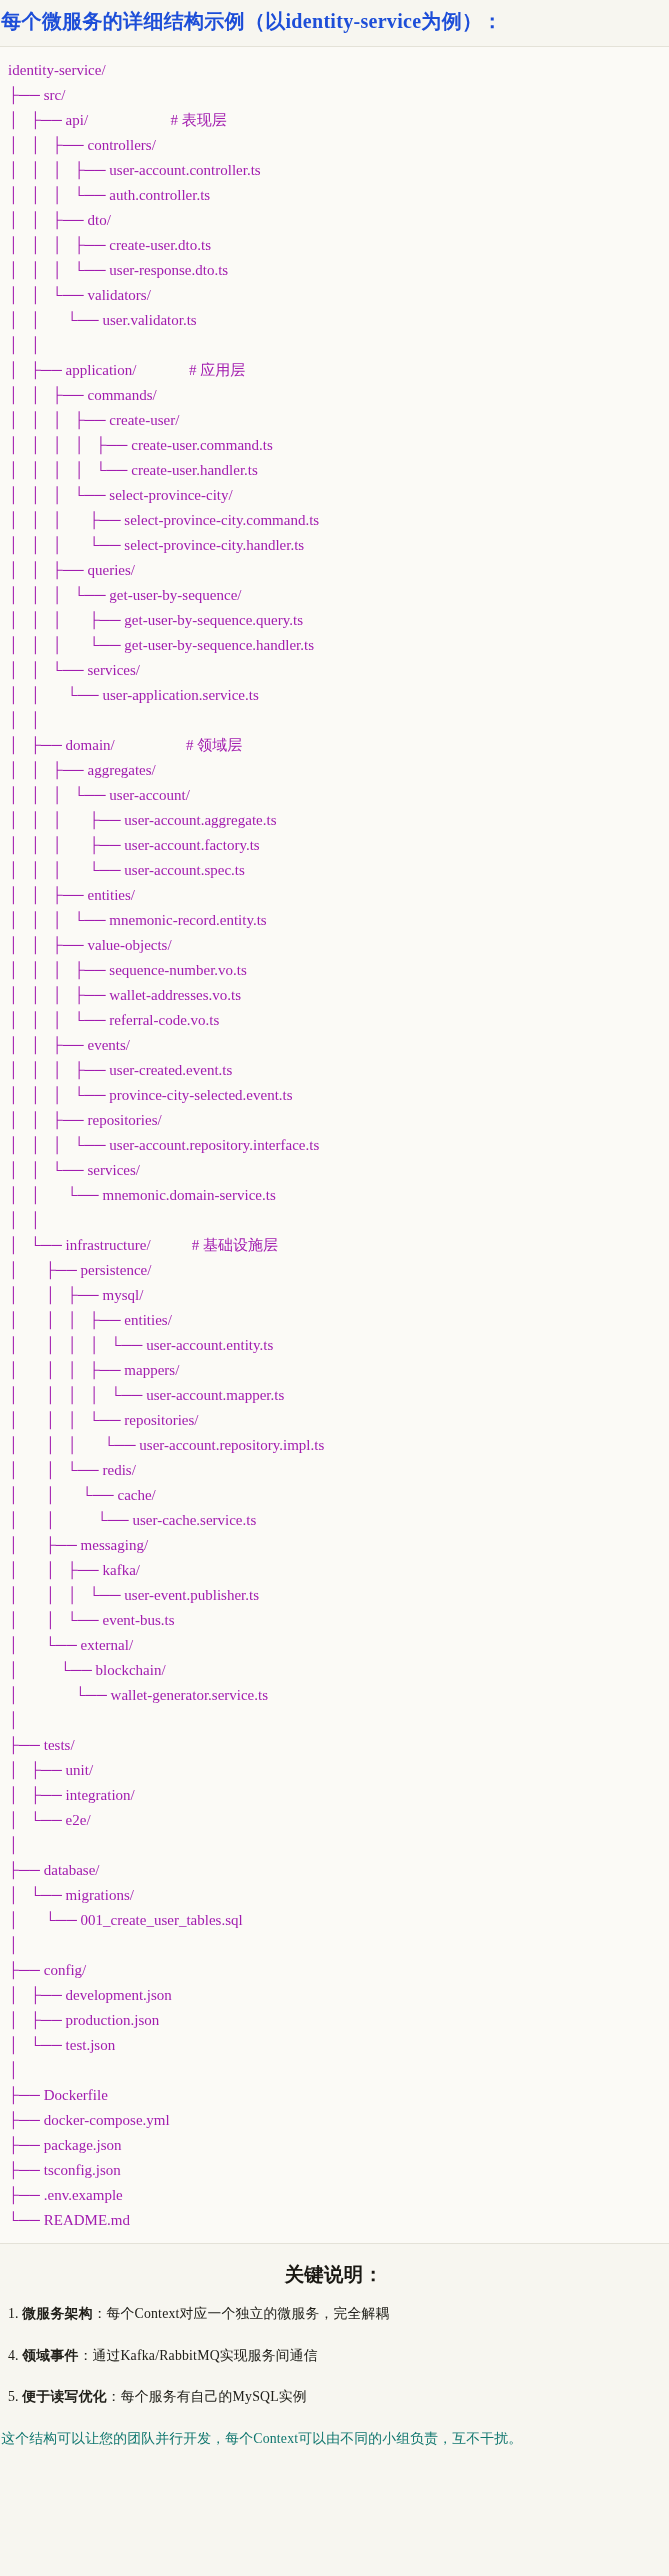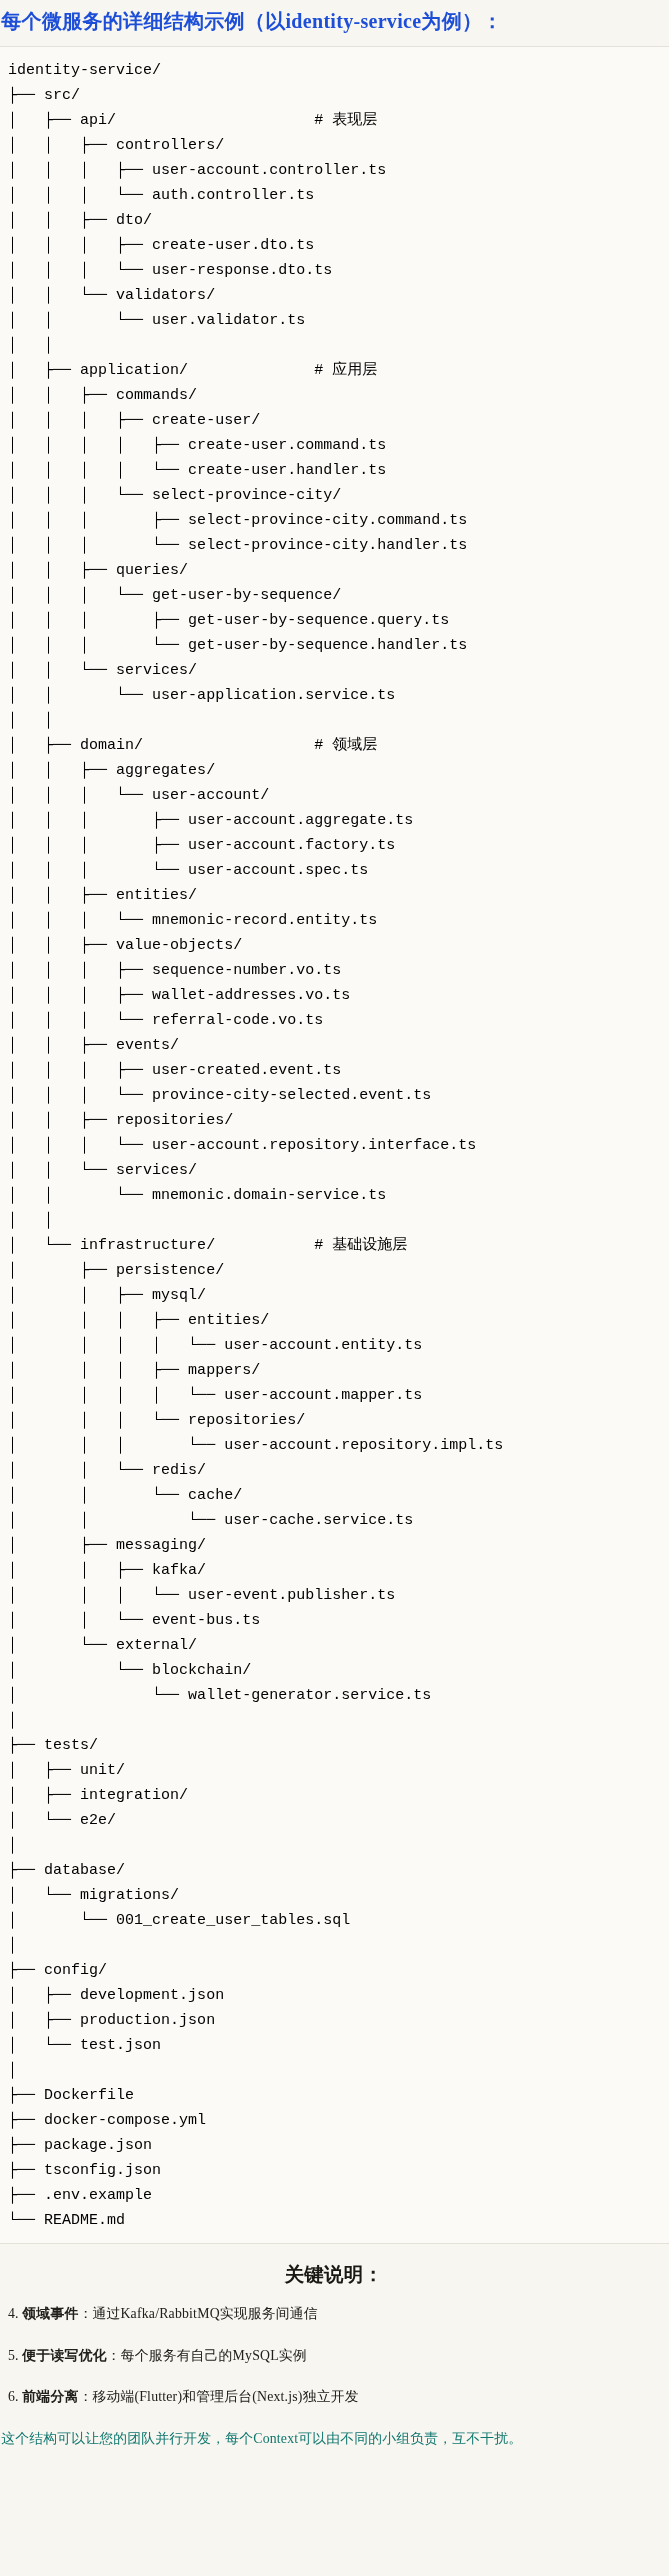--- a/index.html
+++ b/index.html
@@ -20,24 +20,24 @@
     color: #1d4ed8;
     letter-spacing: 0.3px;
   }
 
   pre.tree {
     margin: 12px 0 0 0;
     padding: 10.6px 5px 10.6px 8.1px;
     background: #FBFAF6;
     border-top: 0.6px solid #E4E2D8;
     border-bottom: 0.6px solid #E4E2D8;
-    font-family: Liberation Mono, monospace;
+    font-family: Liberation Serif, serif;
     font-size: 15px;
     line-height: 25px;
-    color: #000000;
+    color: #a21caf;
     white-space: pre;
   }
   pre.tree .tl { height: 25px; }
 
   h2.notes-heading {
     margin: 17.5px 3.8px 0 2.5px;
     font-size: 19.4px;
     line-height: 26px;
     font-weight: 700;
     color: #191813;
@@ -69,21 +69,21 @@
 
 <div class="doc">
 
   <h1 class="page-title">每个微服务的详细结构示例（以identity-service为例）：</h1>
 
   <pre class="tree"><div class="tl">identity-service/</div><div class="tl">├── src/</div><div class="tl">│   ├── api/                      # 表现层</div><div class="tl">│   │   ├── controllers/</div><div class="tl">│   │   │   ├── user-account.controller.ts</div><div class="tl">│   │   │   └── auth.controller.ts</div><div class="tl">│   │   ├── dto/</div><div class="tl">│   │   │   ├── create-user.dto.ts</div><div class="tl">│   │   │   └── user-response.dto.ts</div><div class="tl">│   │   └── validators/</div><div class="tl">│   │       └── user.validator.ts</div><div class="tl">│   │</div><div class="tl">│   ├── application/              # 应用层</div><div class="tl">│   │   ├── commands/</div><div class="tl">│   │   │   ├── create-user/</div><div class="tl">│   │   │   │   ├── create-user.command.ts</div><div class="tl">│   │   │   │   └── create-user.handler.ts</div><div class="tl">│   │   │   └── select-province-city/</div><div class="tl">│   │   │       ├── select-province-city.command.ts</div><div class="tl">│   │   │       └── select-province-city.handler.ts</div><div class="tl">│   │   ├── queries/</div><div class="tl">│   │   │   └── get-user-by-sequence/</div><div class="tl">│   │   │       ├── get-user-by-sequence.query.ts</div><div class="tl">│   │   │       └── get-user-by-sequence.handler.ts</div><div class="tl">│   │   └── services/</div><div class="tl">│   │       └── user-application.service.ts</div><div class="tl">│   │</div><div class="tl">│   ├── domain/                   # 领域层</div><div class="tl">│   │   ├── aggregates/</div><div class="tl">│   │   │   └── user-account/</div><div class="tl">│   │   │       ├── user-account.aggregate.ts</div><div class="tl">│   │   │       ├── user-account.factory.ts</div><div class="tl">│   │   │       └── user-account.spec.ts</div><div class="tl">│   │   ├── entities/</div><div class="tl">│   │   │   └── mnemonic-record.entity.ts</div><div class="tl">│   │   ├── value-objects/</div><div class="tl">│   │   │   ├── sequence-number.vo.ts</div><div class="tl">│   │   │   ├── wallet-addresses.vo.ts</div><div class="tl">│   │   │   └── referral-code.vo.ts</div><div class="tl">│   │   ├── events/</div><div class="tl">│   │   │   ├── user-created.event.ts</div><div class="tl">│   │   │   └── province-city-selected.event.ts</div><div class="tl">│   │   ├── repositories/</div><div class="tl">│   │   │   └── user-account.repository.interface.ts</div><div class="tl">│   │   └── services/</div><div class="tl">│   │       └── mnemonic.domain-service.ts</div><div class="tl">│   │</div><div class="tl">│   └── infrastructure/           # 基础设施层</div><div class="tl">│       ├── persistence/</div><div class="tl">│       │   ├── mysql/</div><div class="tl">│       │   │   ├── entities/</div><div class="tl">│       │   │   │   └── user-account.entity.ts</div><div class="tl">│       │   │   ├── mappers/</div><div class="tl">│       │   │   │   └── user-account.mapper.ts</div><div class="tl">│       │   │   └── repositories/</div><div class="tl">│       │   │       └── user-account.repository.impl.ts</div><div class="tl">│       │   └── redis/</div><div class="tl">│       │       └── cache/</div><div class="tl">│       │           └── user-cache.service.ts</div><div class="tl">│       ├── messaging/</div><div class="tl">│       │   ├── kafka/</div><div class="tl">│       │   │   └── user-event.publisher.ts</div><div class="tl">│       │   └── event-bus.ts</div><div class="tl">│       └── external/</div><div class="tl">│           └── blockchain/</div><div class="tl">│               └── wallet-generator.service.ts</div><div class="tl">│</div><div class="tl">├── tests/</div><div class="tl">│   ├── unit/</div><div class="tl">│   ├── integration/</div><div class="tl">│   └── e2e/</div><div class="tl">│</div><div class="tl">├── database/</div><div class="tl">│   └── migrations/</div><div class="tl">│       └── 001_create_user_tables.sql</div><div class="tl">│</div><div class="tl">├── config/</div><div class="tl">│   ├── development.json</div><div class="tl">│   ├── production.json</div><div class="tl">│   └── test.json</div><div class="tl">│</div><div class="tl">├── Dockerfile</div><div class="tl">├── docker-compose.yml</div><div class="tl">├── package.json</div><div class="tl">├── tsconfig.json</div><div class="tl">├── .env.example</div><div class="tl">└── README.md</div></pre>
 
   <h2 class="notes-heading">关键说明：</h2>
 
   <div class="notes-list">
+      <div class="note"><span class="num">1.</span><span class="lbl">微服务架构</span><span class="sep">：</span><span class="txt">每个Context对应一个独立的微服务，完全解耦</span></div>
       <div class="note"><span class="num">4.</span><span class="lbl">领域事件</span><span class="sep">：</span><span class="txt">通过Kafka/RabbitMQ实现服务间通信</span></div>
       <div class="note"><span class="num">5.</span><span class="lbl">便于读写优化</span><span class="sep">：</span><span class="txt">每个服务有自己的MySQL实例</span></div>
-      <div class="note"><span class="num">6.</span><span class="lbl">前端分离</span><span class="sep">：</span><span class="txt">移动端(Flutter)和管理后台(Next.js)独立开发</span></div>
     </div>
 
   <p class="closing">这个结构可以让您的团队并行开发，每个Context可以由不同的小组负责，互不干扰。</p>
 
 </div>
 
 
 </body></html>

